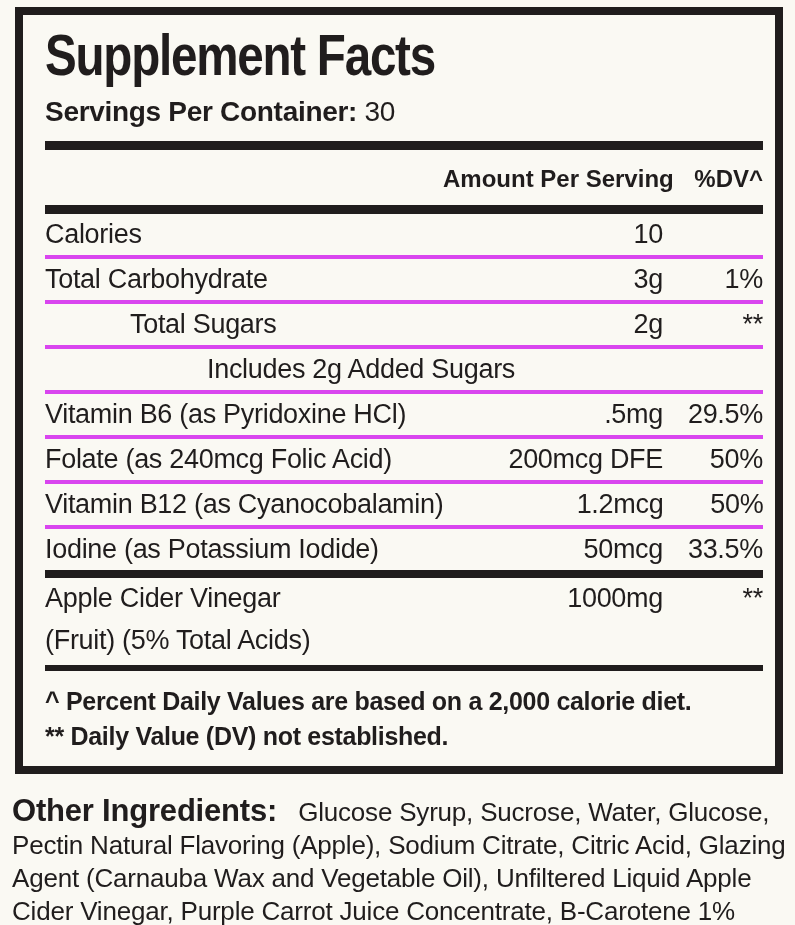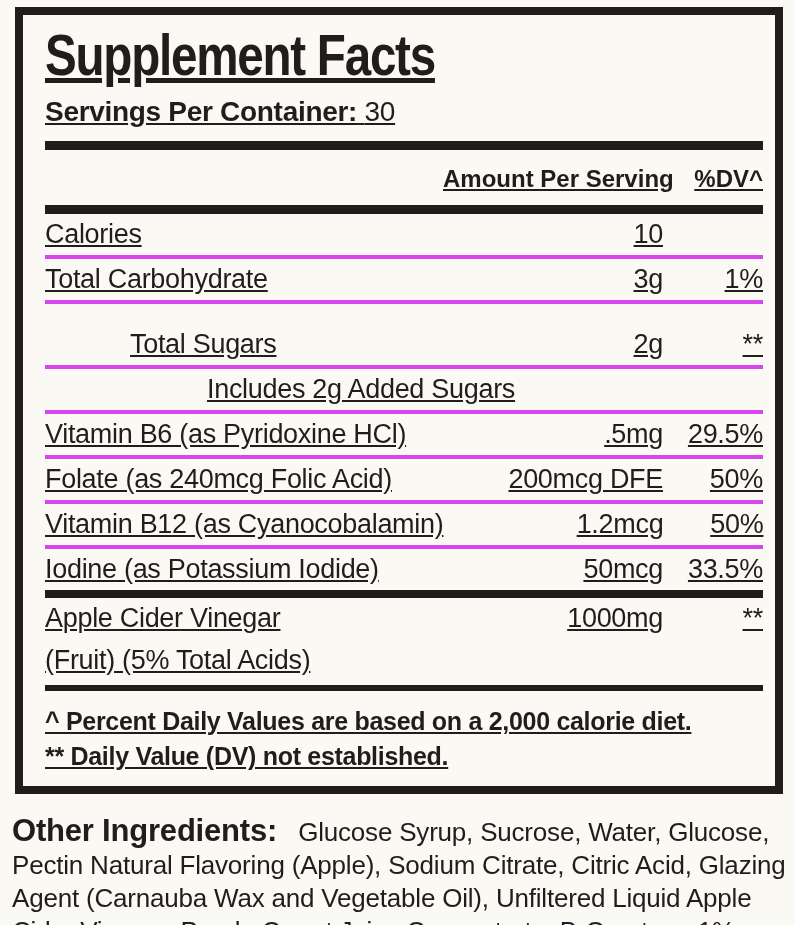--- a/index.html
+++ b/index.html
@@ -13,21 +13,20 @@
     color: #201d1d;
     font-family: "Liberation Sans", sans-serif;
     overflow: hidden;
   }
   .panel {
     box-sizing: border-box;
     margin: 7px 12px 0 15px;
     border: 8px solid #201d1d;
     padding: 6px 12px 12px 22px;
     background: #faf9f3;
-    text-decoration: underline;
   }
   .title {
     font-size: 58px;
     font-weight: bold;
     letter-spacing: -1.5px;
     line-height: 1.04;
     white-space: nowrap;
     transform: scaleX(0.82);
     transform-origin: left center;
     margin: 4px 0 8px 0;
@@ -56,21 +55,21 @@
   .colhead .amt, .row .amt { text-align: right; white-space: nowrap; }
   .colhead .dv,  .row .dv  { text-align: right; white-space: nowrap; }
   .row {
     font-size: 27px;
     line-height: 30px;
     letter-spacing: -0.3px;
     padding: 5px 0 6px 0;
   }
   .row .nm { white-space: nowrap; }
   .row + .row { border-top: 4px solid #d946ef; }
-  .indent1 .nm { padding-left: 85px; margin-top: 20px; }
+  .indent1 .nm { padding-left: 85px; }
   .indent2 .nm { padding-left: 162px; }
   .row-acv { border-top: 8px solid #201d1d !important; }
   .row-acv .nm2 {
     grid-column: 1 / -1;
     padding-top: 12px;
     white-space: nowrap;
   }
   .footnotes {
     border-top: 6px solid #201d1d;
     margin-top: 4px;

